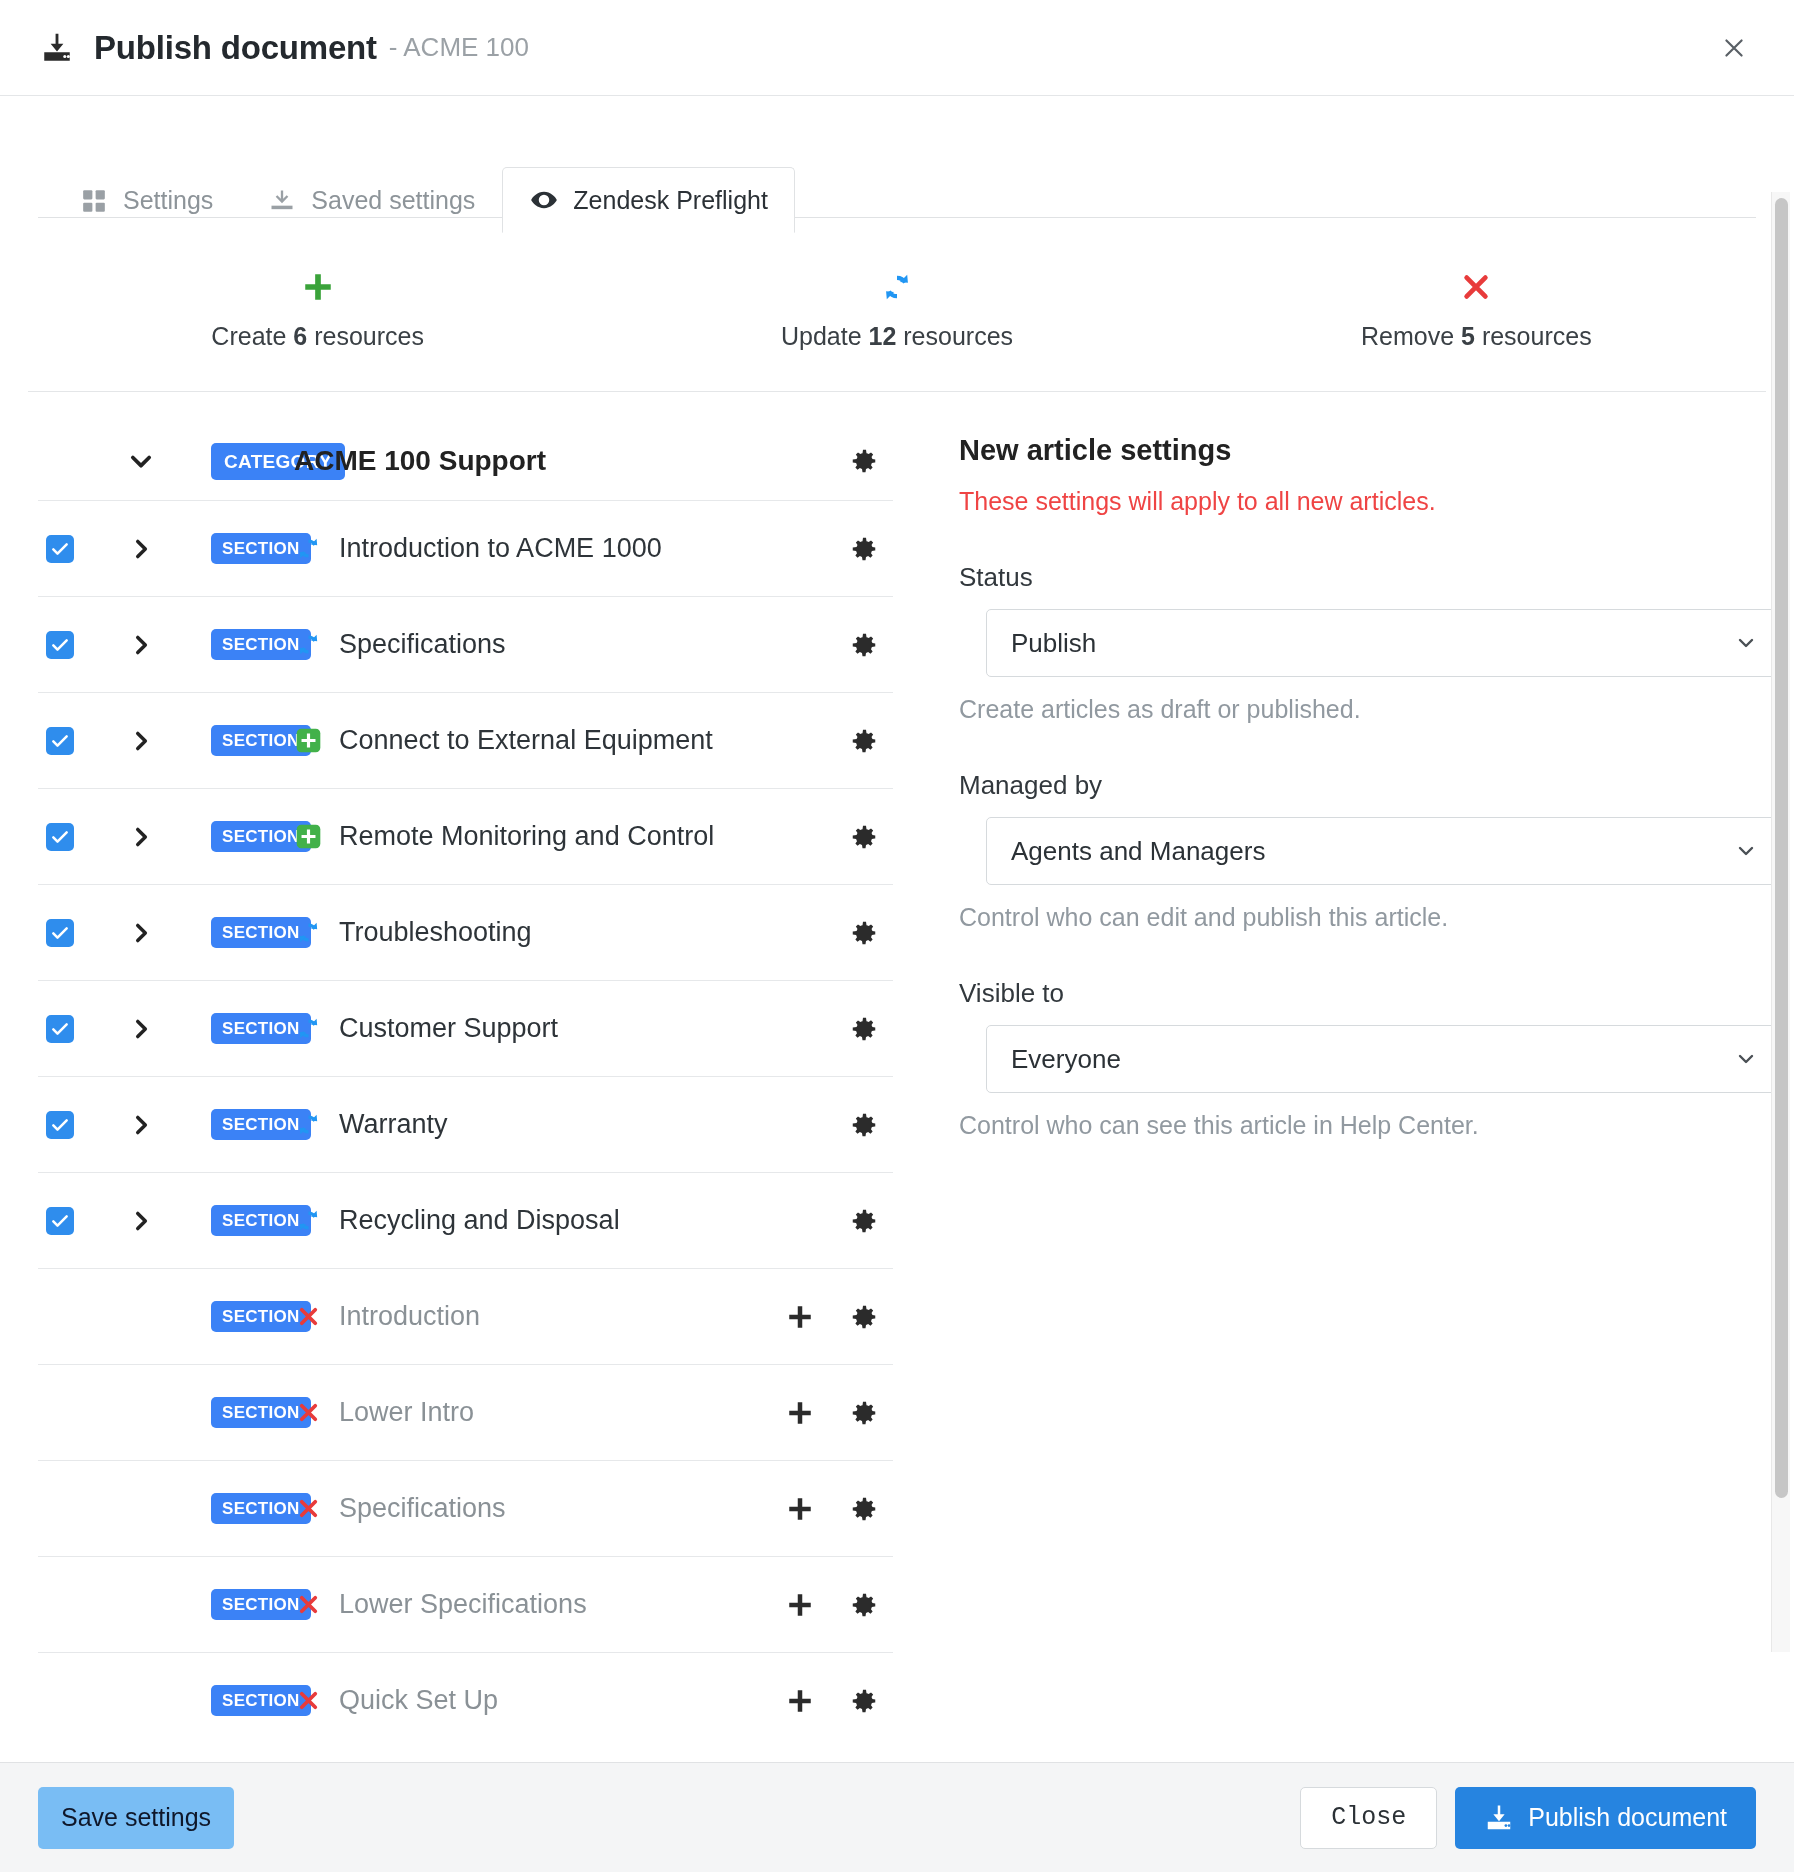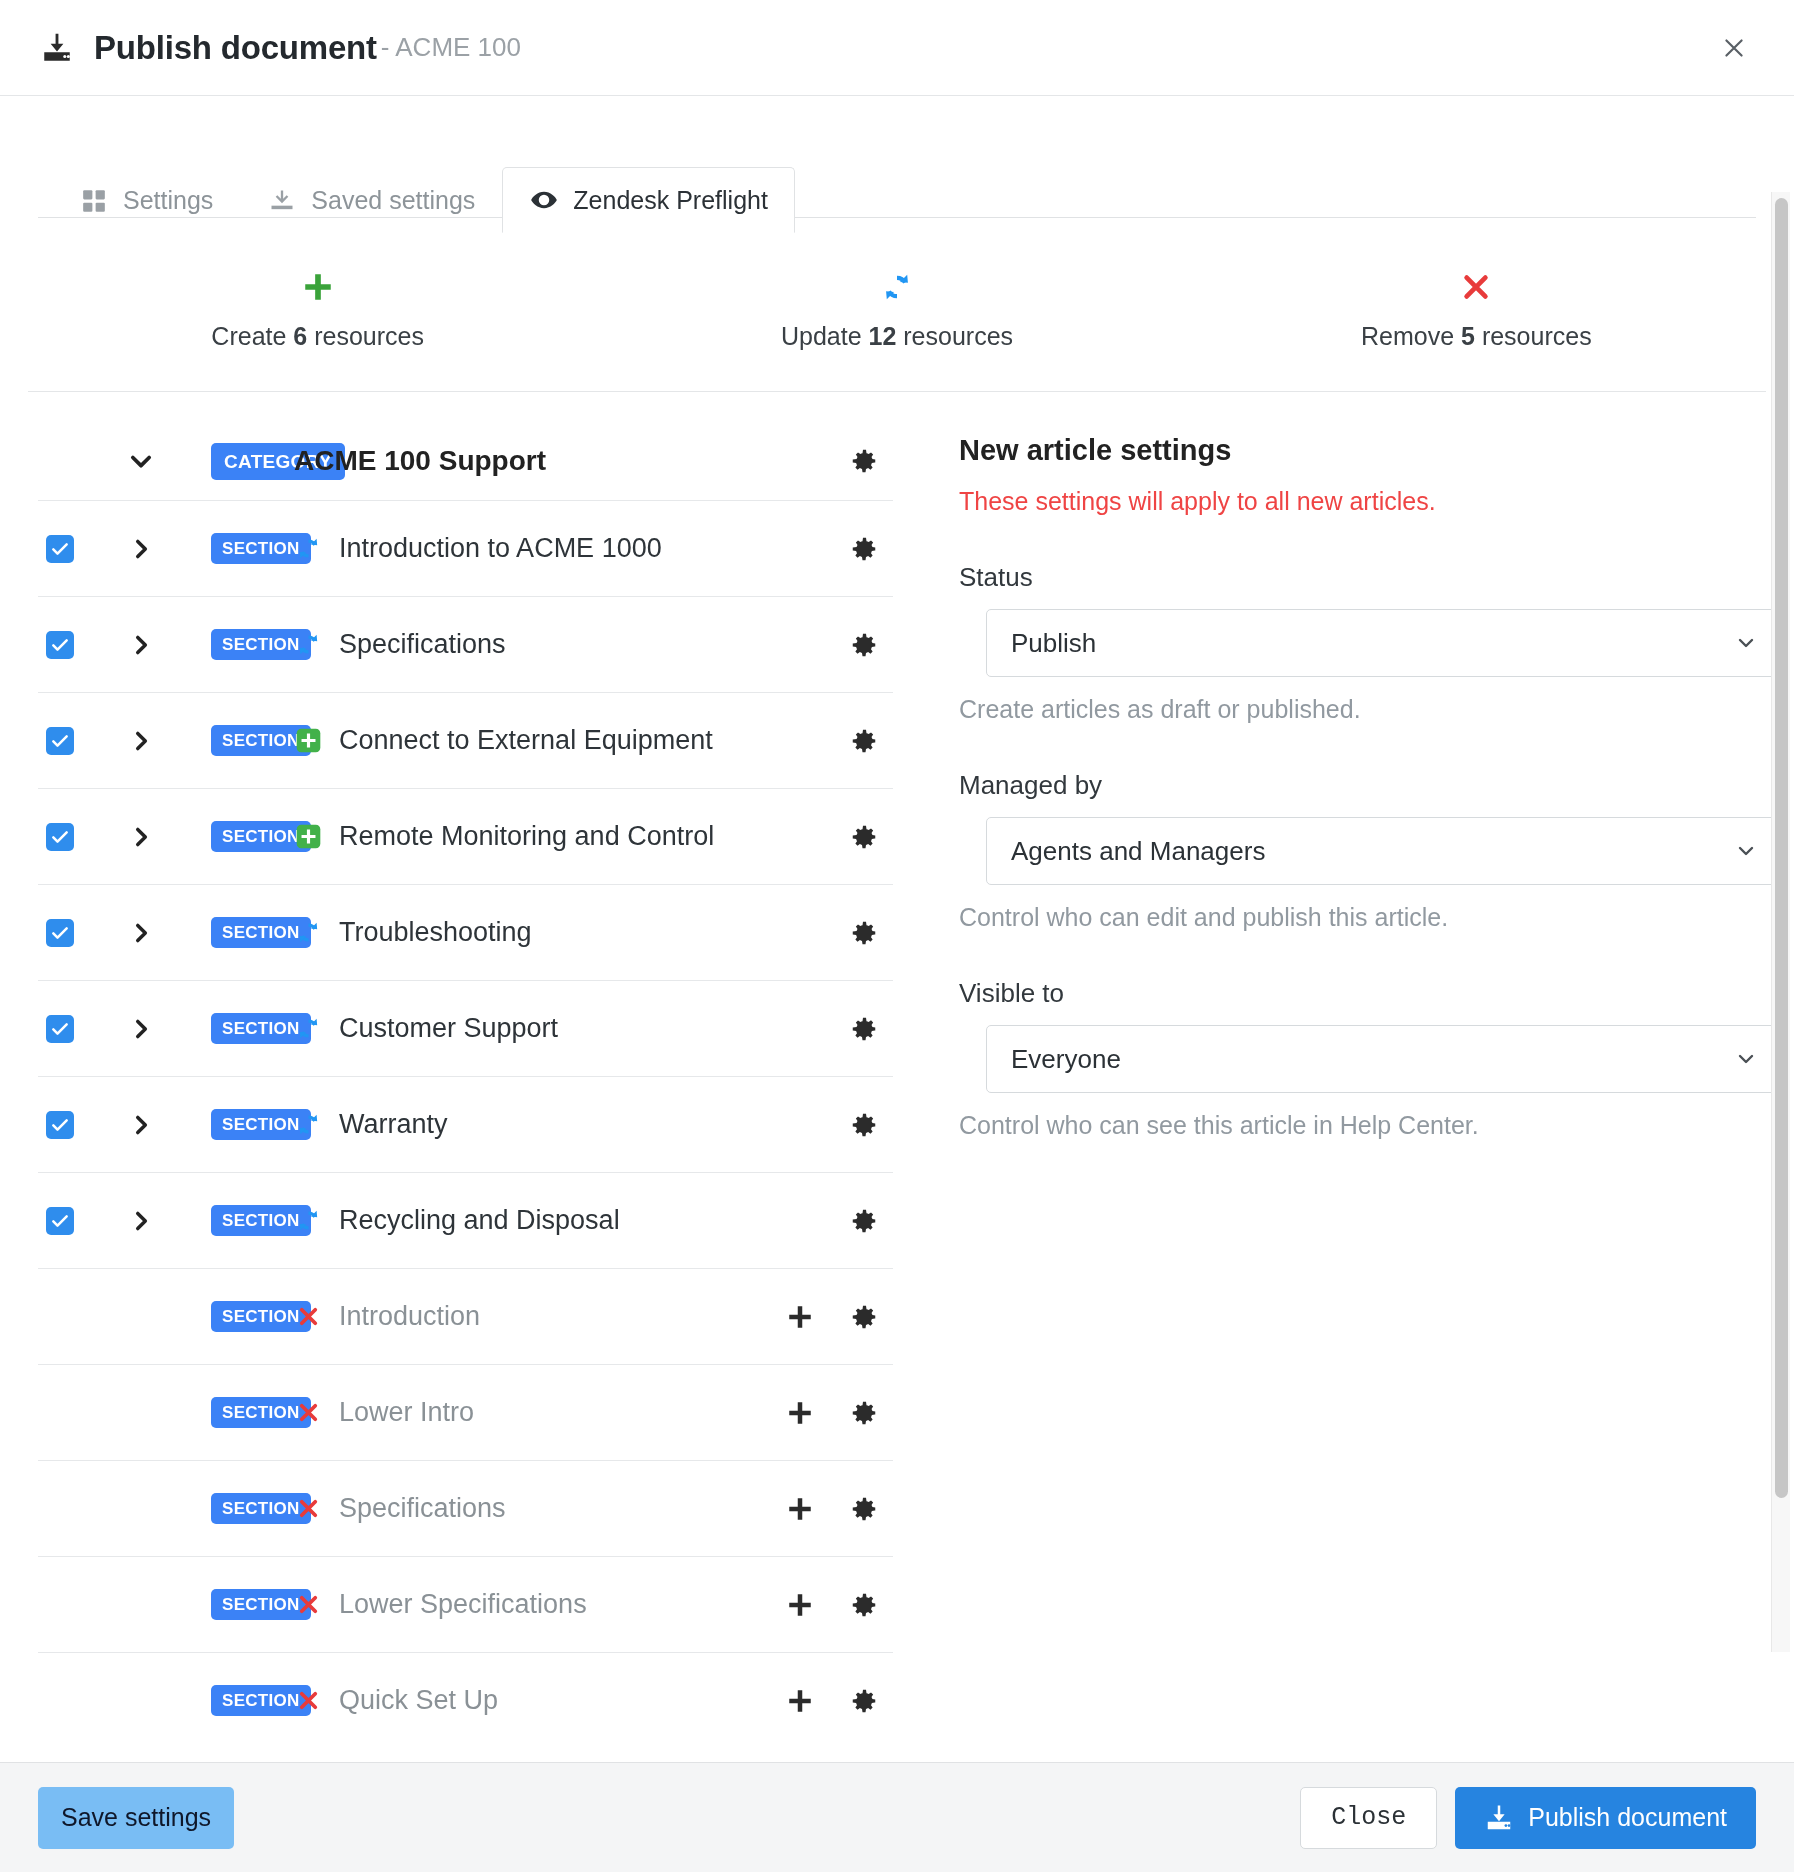--- a/index.html
+++ b/index.html
@@ -15,21 +15,21 @@
   
   .modal-header {
     height: 96px; flex: 0 0 96px;
     display: flex; align-items: center;
     padding: 0 38px;
     border-bottom: 1px solid #e4e6e8;
     background: #fff;
   }
   .hdr-icon { width: 38px; height: 38px; margin-right: 18px; display:flex; align-items:center; justify-content:center; flex:0 0 auto;}
   .hdr-title { font-size: 33px; font-weight: 700; color: #24292e; letter-spacing: -0.2px; white-space: nowrap;}
-  .hdr-sub { font-size: 26px; color: #9ba1a6; margin-left: 4px; white-space: nowrap; font-weight: 400;}
+  .hdr-sub { font-size: 26px; color: #9ba1a6; margin-left: 12px; white-space: nowrap; font-weight: 400;}
   .hdr-spacer { flex: 1 1 auto; }
   .close-x {
     width: 44px; height: 44px; display:flex; align-items:center; justify-content:center;
     cursor: pointer; color:#5a6066;
   }
 
   
   .modal-body {
     position: relative; flex: 1 1 auto; overflow: hidden;
     padding: 0 38px;

